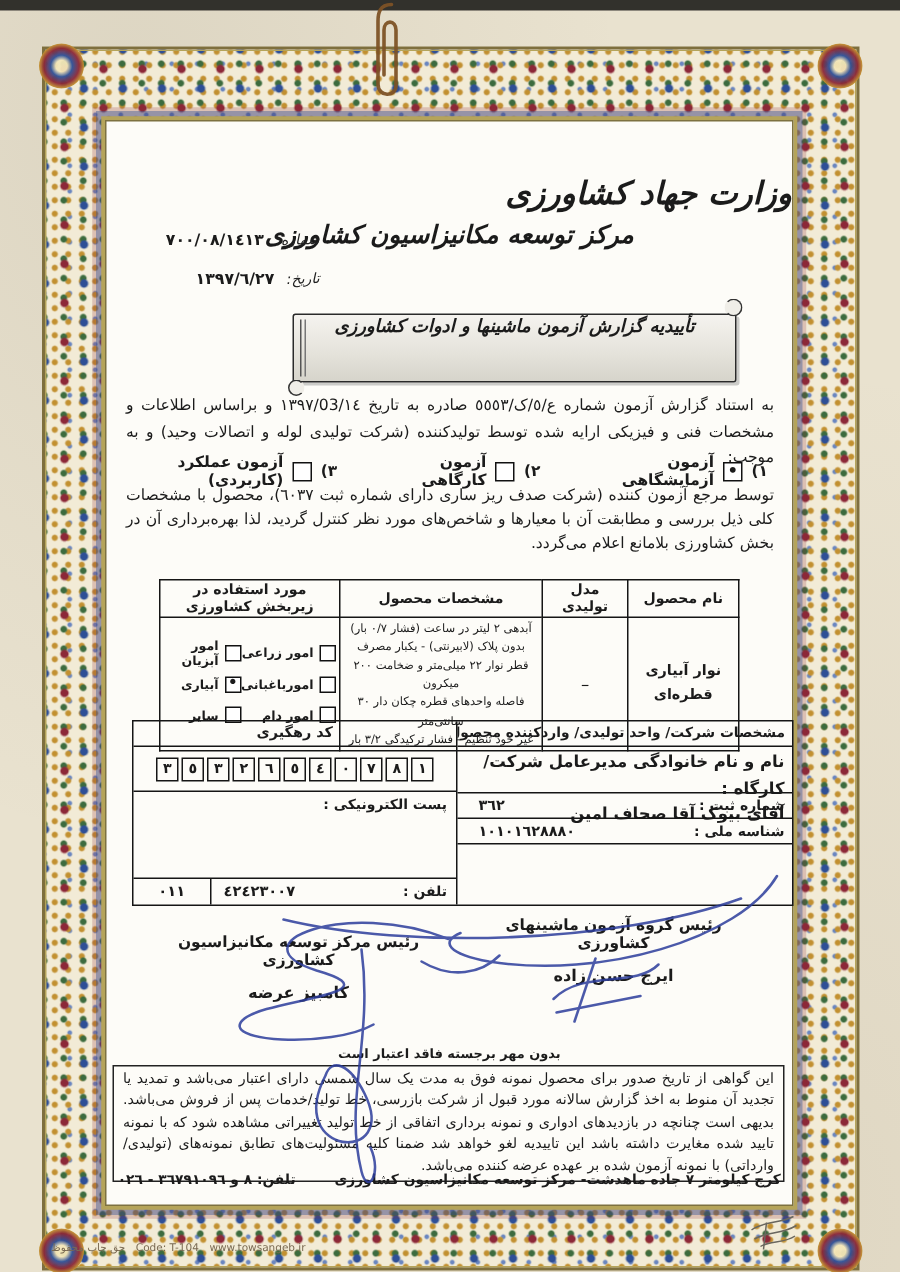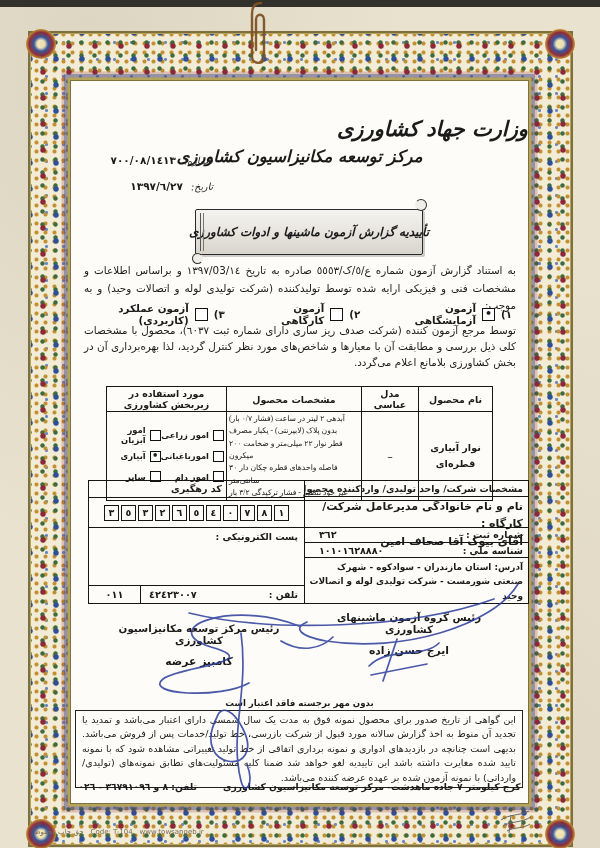--- a/index.html
+++ b/index.html
@@ -50,25 +50,25 @@
   .ministry{top:36px;font-size:21px;text-align:right;}
   .centerline{top:66px;font-size:16.5px;}
 
   .meta{position:absolute;top:66px;left:2px;width:140px;font-size:10px;}
   .meta-row{display:flex;flex-direction:row;align-items:center;justify-content:flex-start;gap:8px;height:26px;direction:rtl;}
   .meta-label{font-style:italic;font-size:9.5px;color:#222;transform:rotate(-2deg);}
   .meta-val{font-weight:bold;font-size:10.5px;}
   .num{direction:ltr;unicode-bidi:bidi-override;}
 
   .banner{
-    position:absolute;top:128px;left:124px;width:228px;height:46px;
+    position:absolute;top:128px;left:124px;width:296px;height:46px;
     background:linear-gradient(180deg,#f5f3ef 0%,#e4e2da 60%,#d6d4cb 100%);
     border:1.6px solid #2a2a2a;border-radius:2px;
     box-shadow:2px 2px 0 rgba(60,60,60,.25);
-    display:flex;align-items:center;justify-content:center;
+    display:flex;justify-content:center;
   }
   .banner-text{font-size:12px;font-weight:bold;font-style:italic;white-space:nowrap;}
   .scroll-edge{position:absolute;left:4px;top:3px;bottom:3px;width:4px;border-left:1.2px solid #555;border-right:1.2px solid #777;}
   .banner::before{content:"";position:absolute;right:-5px;top:-11px;width:10px;height:10px;border:1.6px solid #333;border-radius:50%;border-left-color:transparent;background:#f0eee8;}
   .banner::after{content:"";position:absolute;left:-4px;bottom:-10px;width:9px;height:9px;border:1.6px solid #333;border-radius:50%;border-right-color:transparent;background:#f0eee8;}
 
   .para{position:absolute;left:13px;width:432px;margin:0;font-size:10.4px;line-height:1.7;text-align:justify;}
   .p1{top:181px;}
   .p2{top:241px;line-height:1.55;}
 
@@ -79,21 +79,21 @@
   .cb.small{width:11px;height:11px;font-size:10px;}
 
   
   .t1{position:absolute;top:305px;left:35px;width:386px;border-collapse:collapse;direction:rtl;table-layout:fixed;}
   .t1 th,.t1 td{border:1.2px solid #151515;padding:1px 2px;}
   .t1 th{font-size:9.4px;font-weight:bold;text-align:center;height:19px;}
   .t1 td{vertical-align:middle;}
   .col-name{width:74px}.col-model{width:57px}.col-specs{width:135px}.col-usage{width:120px}
   .v-name{text-align:center;font-size:9.6px;font-weight:600;line-height:1.7;}
   .v-model{text-align:center;font-size:11px;}
-  .v-specs{font-size:7.7px;text-align:left;line-height:1.6;padding:2px 1px;font-family:Liberation Serif, serif;}
+  .v-specs{font-size:7.7px;text-align:center;line-height:1.6;padding:2px 1px;}
   .v-usage{padding:3px 4px;height:68px;}
   .usage-grid{display:grid;grid-auto-flow:column;grid-template-rows:repeat(3,1fr);grid-template-columns:1fr 1fr;direction:rtl;height:62px;}
   .uitem{display:flex;align-items:center;gap:4px;font-size:8.4px;font-weight:600;}
 
   
   .t2{position:absolute;top:399px;left:17px;width:441px;height:124px;border:1.3px solid #151515;display:flex;direction:rtl;background:#fff0;font-size:9.3px;}
   .t2-right{width:224px;border-left:1.2px solid #151515;display:flex;flex-direction:column;}
   .t2-left{flex:1;display:flex;flex-direction:column;}
   .t2r-header{height:17px;border-bottom:1.1px solid #151515;font-weight:bold;padding:2px 5px 0 0;font-size:9.2px;white-space:nowrap;overflow:hidden;}
   .t2r-manager{height:31px;border-bottom:1.1px solid #151515;padding:1px 5px 0 2px;font-weight:600;font-size:11px;line-height:1.6;}
@@ -176,21 +176,21 @@
         <span>آزمون عملکرد (کاربردی)</span>
       </span>
     </div>
 
     <p class="para p2">توسط مرجع آزمون کننده (شرکت صدف ریز ساری دارای شماره ثبت ٦٠٣٧)، محصول با مشخصات کلی ذیل بررسی و مطابقت آن با معیارها و شاخص‌های مورد نظر کنترل گردید، لذا بهره‌برداری آن در بخش کشاورزی بلامانع اعلام می‌گردد.</p>
 
     <table class="t1">
       <tbody>
           <tr>
         <th class="col-name">نام محصول</th>
-        <th class="col-model">مدل عباسی</th>
+        <th class="col-model">مدل تولیدی</th>
         <th class="col-specs">مشخصات محصول</th>
         <th class="col-usage">مورد استفاده در زیربخش کشاورزی</th>
       </tr>
       <tr>
         <td class="v-name">نوار آبیاری قطره‌ای</td>
         <td class="v-model num">–</td>
         <td class="v-specs">
           <div>آبدهی ٢ لیتر در ساعت (فشار ٠/٧ بار)</div>
           <div>بدون پلاک (لابیرنتی) - یکبار مصرف</div>
           <div>قطر نوار ٢٢ میلی‌متر و ضخامت ٢٠٠ میکرون</div>
@@ -237,21 +237,20 @@
           <div>آقای بیوک آقا صحاف امین</div>
         </div>
         <div class="t2r-row">
           <span>شماره ثبت :</span>
           <span class="num">٣٦٢</span>
         </div>
         <div class="t2r-row">
           <span>شناسه ملی :</span>
           <span class="num">١٠١٠١٦٢٨٨٨٠</span>
         </div>
-        <div class="t2r-address">آدرس: استان مازندران - سوادکوه - شهرک صنعتی شورمست - شرکت تولیدی لوله و اتصالات وحید</div>
       </div>
       <div class="t2-left">
         <div class="t2l-header">کد رهگیری</div>
         <div class="code-row">
           <span class="code-box">٣</span>
           <span class="code-box">٥</span>
           <span class="code-box">٣</span>
           <span class="code-box">٢</span>
           <span class="code-box">٦</span>
           <span class="code-box">٥</span>

